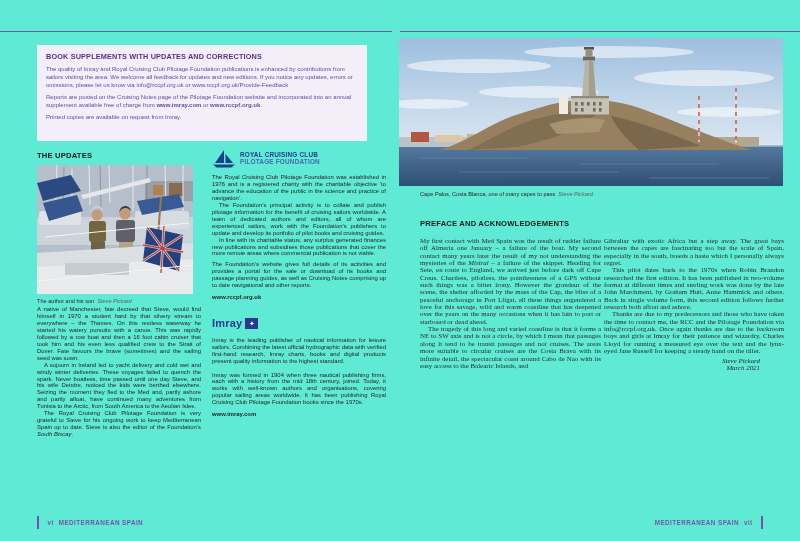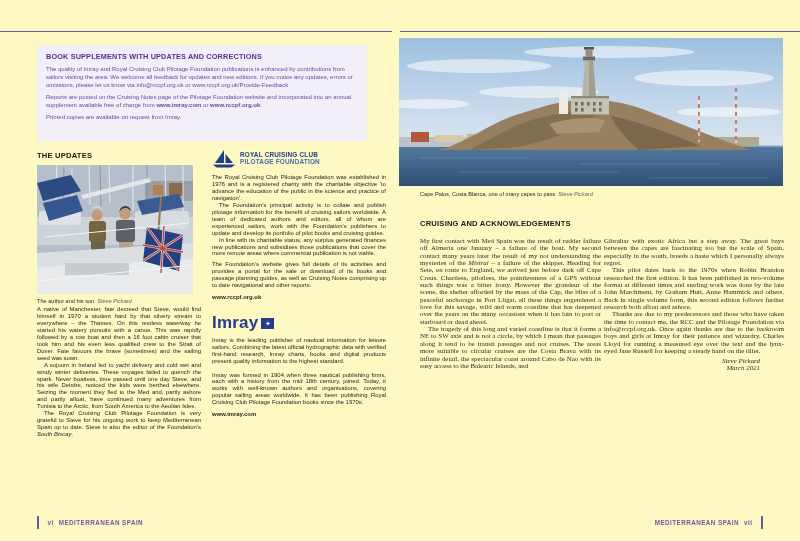--- a/index.html
+++ b/index.html
@@ -1,16 +1,16 @@
 <!DOCTYPE html>
 <html><head>
 <meta charset="utf-8">
 <style>
   html,body{margin:0;padding:0;background:#ffffff;}
-  .spread{position:relative;width:800px;height:541px;background:#fef9c3;overflow:hidden;
+  .spread{position:relative;width:800px;height:541px;background:#5eead4;overflow:hidden;
           font-family:"Liberation Sans",sans-serif;color:#222;}
   .rule{position:absolute;top:31px;height:1.3px;background:#7d55a8;}
   .rule-left{left:0;width:392px;}
   .rule-right{left:400px;width:400px;}
 
   
   .supp-box{position:absolute;left:37px;top:45px;width:330px;height:96px;background:#f2eff8;
             padding:7px 9px;box-sizing:border-box;}
   .supp-box h2{margin:0 0 5px 0;font-size:7.3px;letter-spacing:.15px;color:#5c2d91;}
   .supp-box p{margin:0 0 4.6px 0;font-size:6px;line-height:7.8px;color:#6b4aa0;}
@@ -27,21 +27,21 @@
   .col p.ind{text-indent:7px;}
   .author-col{left:37px;top:306px;width:164px;}
   .mid-col{left:212px;top:148px;width:174px;}
   .rcc-logo{display:flex;align-items:center;gap:4px;margin-bottom:6px;height:20px;}
   .rcc-logo svg{width:24px;height:20px;}
   .rcc-logo-text{font-weight:bold;font-size:6.4px;line-height:7.2px;letter-spacing:.2px;color:#1e3d8c;text-align:left;}
   .rcc-logo-text .l2{color:#4a69ae;}
   .mid-col .gap{margin-top:3.5px;}
   .url{font-weight:bold;margin-top:5px !important;text-align:left;}
   .imray-logo{display:flex;align-items:center;gap:3px;margin-top:17px;margin-bottom:8px;}
-  .imray-word{font-weight:bold;font-size:17px;color:#283a8e;letter-spacing:.2px;}
+  .imray-word{font-weight:bold;font-size:11px;color:#283a8e;letter-spacing:.2px;}
   .imray-box{display:inline-flex;align-items:center;justify-content:center;width:13px;height:11px;
              background:#283a8e;color:#fff;font-size:7px;line-height:1;}
   .mid-col .pgap{margin-top:7px;}
 
   .folio{position:absolute;top:516px;display:flex;align-items:center;font-size:6.3px;
          color:#7b52a8;letter-spacing:.45px;font-weight:bold;}
   .folio-left{left:37px;}
   .folio-right{right:37px;}
   .folio-bar{width:1.6px;height:13px;background:#7b52a8;display:inline-block;}
   .folio-left .folio-bar{margin-right:9px;}
@@ -244,21 +244,21 @@
         <line x1="20" y1="120" x2="130" y2="120"></line>
           <line x1="180" y1="126" x2="320" y2="126"></line>
         <line x1="60" y1="134" x2="220" y2="134"></line>
           <line x1="250" y1="140" x2="370" y2="140"></line>
       </g>
     </svg>
   </figure>
 
   <p class="caption cape-caption"><span>Cape Palos, Costa Blanca, one of many capes to pass</span><i class="credit">Steve Pickard</i></p>
 
-  <h3 class="sec-head preface-head">CRUISING AND ACKNOWLEDGEMENTS</h3>
+  <h3 class="sec-head preface-head">PREFACE AND ACKNOWLEDGEMENTS</h3>
 
   <div class="serif-col col1">
     <p><span>My first contact with Med Spain was the result of rudder failure off Almeria one January – a failure of the boat. My second contact many years later the result of my not understanding the mysteries of the </span><i>Mistral</i><span> – a failure of the skipper. Heading for Sete, en route to England, we arrived just before dark off Cape Creus. Chartless, pilotless, the pointlessness of a GPS without such things was a bitter irony. However the grandeur of the scene, the shelter afforded by the mass of the Cap, the bliss of a peaceful anchorage in Port Lligat, all these things engendered a love for this savage, wild and warm coastline that has deepened over the years on the many occasions when it has lain to port or starboard or dead ahead.</span></p>
     <p class="ind">The tragedy of this long and varied coastline is that it forms a NE to SW axis and is not a circle, by which I mean that passages along it tend to be transit passages and not cruises. The areas more suitable to circular cruises are the Costa Brava with its infinite detail, the spectacular coast around Cabo de Nao with its easy access to the Balearic Islands, and</p>
   </div>
 
   <div class="serif-col col2">
     <p>Gibraltar with exotic Africa but a step away. The great bays between the capes are fascinating too but the scale of Spain, especially in the south, breeds a haste which I personally always regret.</p>
     <p class="ind">This pilot dates back to the 1970s when Robin Brandon researched the first edition. It has been published in two-volume format at different times and sterling work was done by the late John Marchment, by Graham Hutt, Anne Hammick and others. Back in single volume form, this second edition follows further research both afloat and ashore.</p>
     <p class="ind">Thanks are due to my predecessors and those who have taken the time to contact me, the RCC and the Pilotage Foundation via info@rccpf.org.uk. Once again thanks are due to the backroom boys and girls at Imray for their patience and wizardry, Charles Lloyd for running a measured eye over the text and the lynx-eyed Jane Russell for keeping a steady hand on the tiller.</p>

